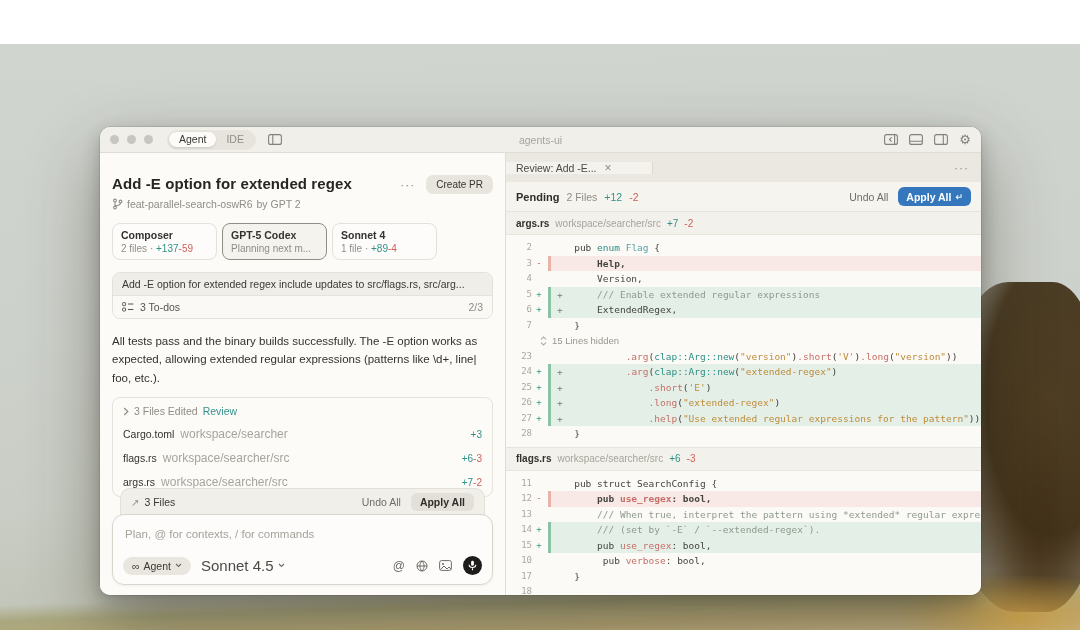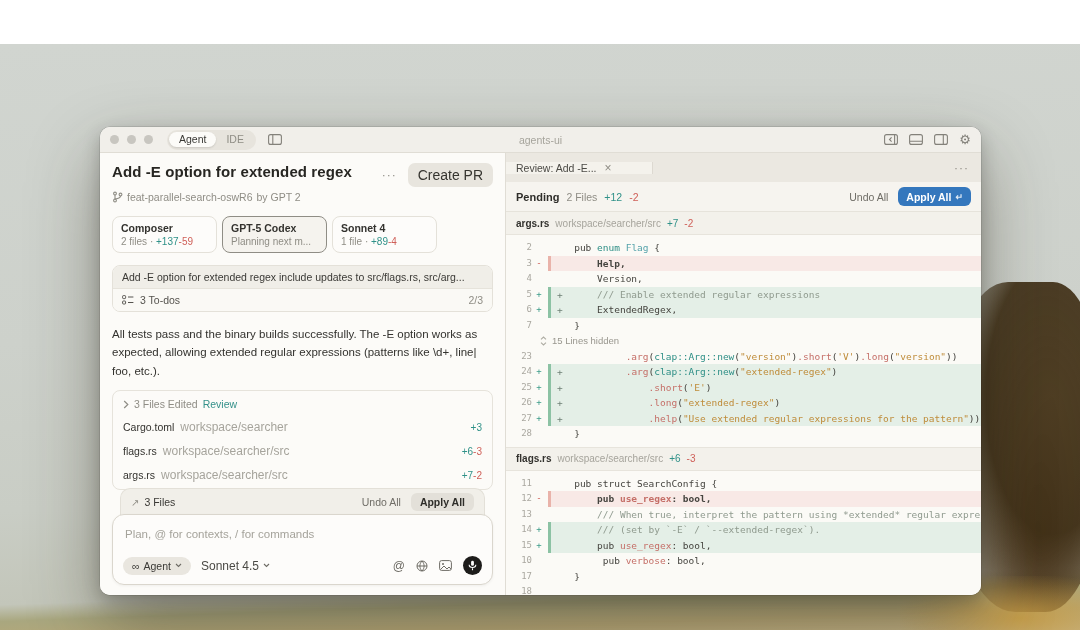--- a/index.html
+++ b/index.html
@@ -30,26 +30,26 @@
   .seg-btn{font-size:10.5px;color:#8f8d85;padding:1px 10px;border-radius:10px;line-height:13px;}
   .seg-btn.active{background:#fcfbf8;color:#3a3935;box-shadow:0 1px 2px rgba(0,0,0,.12);font-weight:500;}
   .tb-icon{display:flex;align-items:center;justify-content:center;margin-left:12px;cursor:default;}
   .tb-title{position:absolute;left:0;right:0;text-align:center;font-size:10.5px;color:#a6a49c;pointer-events:none;}
   .tb-right{margin-left:auto;display:flex;align-items:center;gap:11px;z-index:2;}
   .gear{font-size:13px;color:#83817a;line-height:1;}
 
   .content{flex:1;display:flex;min-height:0;}
 
   
-  .left-panel{position:relative;width:405px;flex:0 0 405px;background:#fcfbf8;padding:0 12px;box-sizing:border-box;}
+  .left-panel{position:relative;width:405px;flex:0 0 405px;background:#fcfbf8;padding:12px 12px;box-sizing:border-box;}
   .lp-header{margin-top:10px;display:flex;align-items:flex-start;}
   .lp-title{font-size:15px;font-weight:700;color:#272622;letter-spacing:.1px;}
   .lp-actions{margin-left:auto;display:flex;align-items:center;gap:9px;}
   .more-btn{color:#8f8d85;font-size:12px;letter-spacing:1px;line-height:1;padding:2px;}
-  .create-pr{background:#e8e5de;border-radius:7px;font-size:14px;font-weight:500;color:#35342f;
+  .create-pr{background:#e8e5de;border-radius:7px;font-size:10px;font-weight:500;color:#35342f;
     padding:4px 10px;white-space:nowrap;}
   .branch-row{margin-top:4px;display:flex;align-items:center;gap:4px;font-size:10.5px;color:#8f8d85;}
 
   .cards{margin-top:13px;display:flex;gap:5px;}
   .card{width:105px;box-sizing:border-box;border:1px solid #e4e1d9;border-radius:8px;padding:5px 8px;background:#fdfcfa;}
   .card.selected{border:1.4px solid #8f8d85;background:#f5f3ee;}
   .card-name{font-size:10.5px;font-weight:600;color:#33322e;white-space:nowrap;}
   .card-sub{margin-top:2px;font-size:10px;color:#8f8d85;white-space:nowrap;}
   .plus{color:#2f9188;} .minus{color:#cf5f58;}
 
@@ -79,21 +79,21 @@
   .ab-undo{color:#6f6d66;}
   .ab-apply{background:#e3e0d9;border-radius:6px;padding:3px 9px;font-weight:600;color:#2e2d29;}
   .input-box{position:relative;margin-top:-5px;background:#fdfcfa;border:1px solid #dad6cd;border-radius:12px;
     box-shadow:0 1px 3px rgba(0,0,0,.05);padding:9px 10px 9px;}
   .plan-input{width:100%;border:none;outline:none;background:transparent;font-size:11.5px;
     color:#3a3935;font-family:"Liberation Sans",sans-serif;padding:0 2px;}
   .plan-input::placeholder{color:#a5a39b;}
   .input-bottom{margin-top:14px;display:flex;align-items:center;gap:10px;}
   .agent-pill{display:flex;align-items:center;gap:4px;background:#e9e6df;border-radius:13px;
     padding:3px 9px;font-size:10.5px;color:#3a3935;font-weight:500;}
-  .model-pick{display:flex;align-items:center;gap:4px;font-size:12px;color:#4b4a45;}
+  .model-pick{display:flex;align-items:center;gap:4px;font-size:15px;color:#4b4a45;}
   .chev{display:inline-flex;}
   .input-icons{margin-left:auto;display:flex;align-items:center;gap:11px;}
   .at-icon{font-size:12px;color:#6e6c65;}
   .mic-btn{width:19px;height:19px;border-radius:50%;background:#1d1c1a;display:flex;
     align-items:center;justify-content:center;}
 
   
   .right-panel{flex:1;min-width:0;background:#fbfaf6;border-left:1px solid #e0ddd5;
     display:flex;flex-direction:column;}
   .tabbar{height:29px;flex:0 0 29px;background:#ebe8e1;display:flex;align-items:center;}

